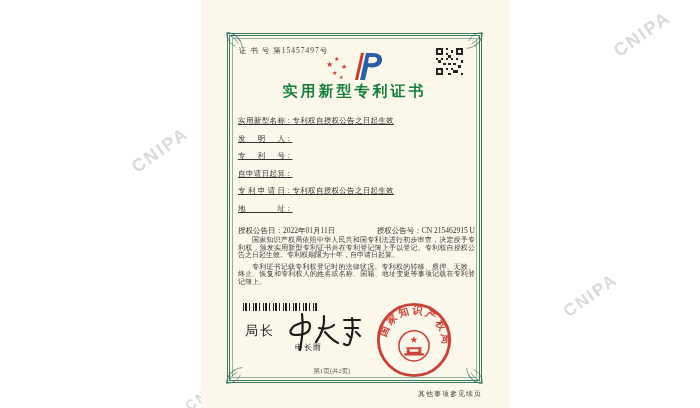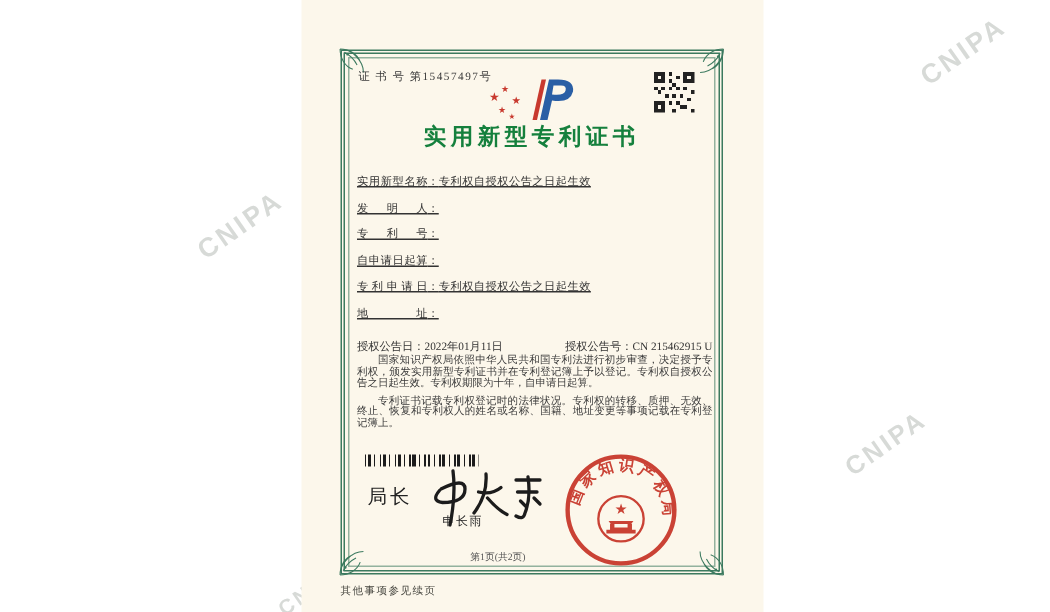--- a/index.html
+++ b/index.html
@@ -52,21 +52,21 @@
   .barcode{
     position:absolute;left:243px;top:303px;width:76px;height:8px;
     background:
       repeating-linear-gradient(90deg,#1c1c1c 0 1px,transparent 1px 2px,#1c1c1c 2px 4px,transparent 4px 6px,#1c1c1c 6px 7px,transparent 7px 10px);
   }
   .signer-title{position:absolute;left:245px;top:322px;font-size:13px;letter-spacing:2px;color:#222;}
   .signer-name{position:absolute;left:260px;top:342px;font-size:8px;letter-spacing:1px;color:#222;margin-left:35px;}
   .signature{position:absolute;left:286px;top:308px;width:80px;height:46px;}
   .seal{position:absolute;left:375px;top:301px;width:78px;height:78px;opacity:.92;}
   .page-footer{position:absolute;left:227px;top:367px;width:210px;text-align:center;font-size:6.5px;color:#555;}
-  .cont-note{position:absolute;left:227px;top:389px;width:255px;text-align:left;font-size:7px;color:#46463f;letter-spacing:1px;}
+  .cont-note{position:absolute;left:227px;top:389px;width:255px;text-align:right;font-size:7px;color:#46463f;letter-spacing:1px;}
 </style>
 </head>
 <body>
 
 <div class="stage">
 
   <span class="wm" style="left:278px;top:2px;font-size:15px;">CNIPA</span>
   <span class="wm" style="left:610px;top:24px;font-size:18px;">CNIPA</span>
   <span class="wm" style="left:128px;top:140px;font-size:18px;">CNIPA</span>
   <span class="wm" style="left:382px;top:118px;font-size:20px;">CNIPA</span>

